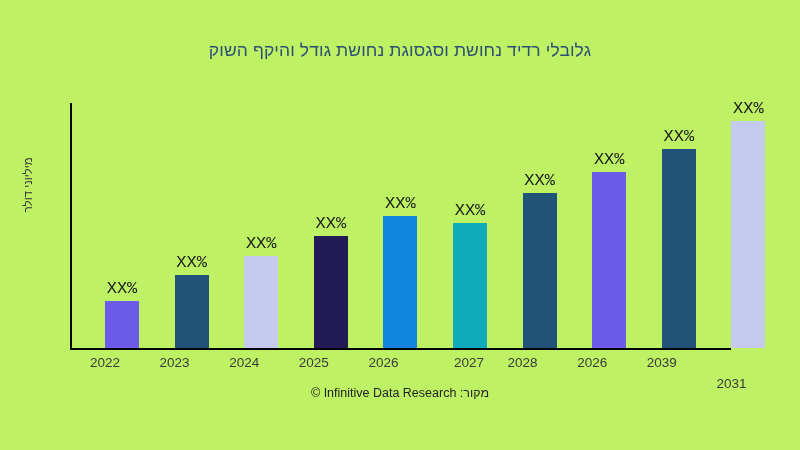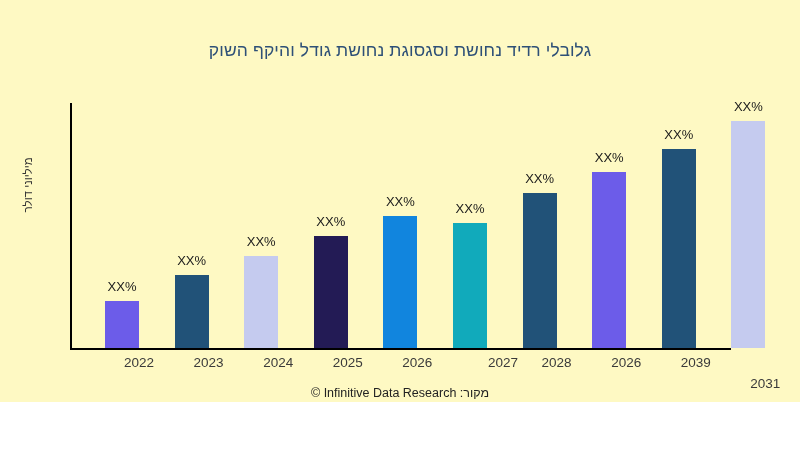--- a/index.html
+++ b/index.html
@@ -12,22 +12,22 @@
     height: 450px;
     background: #ffffff;
     font-family: "Liberation Sans", "DejaVu Sans", sans-serif;
     overflow: hidden;
     position: relative;
   }
 
   #chart-root {
     position: relative;
     width: 800px;
-    height: 402px;
-    background: #fef9c3;
+    height: 450px;
+    background: #bef264;
   }
 
   
   .chart-title {
     position: absolute;
     left: 0;
     top: 40px;
     width: 800px;
     text-align: center;
     direction: rtl;
@@ -85,29 +85,29 @@
   }
   .bar {
     position: absolute;
     bottom: 0;
     left: 0;
   }
   .bar-label {
     position: absolute;
     width: 60px;
     text-align: center;
-    font-size: 13px;
+    font-size: 17px;
     color: #1a1a1a;
-    font-family: Liberation Sans, sans-serif;
+    font-family: Liberation Mono, monospace;
     white-space: nowrap;
   }
   .tick-label {
     position: absolute;
     width: 64px;
-    text-align: right;
+    text-align: left;
     font-size: 13.5px;
     color: #3a3a3a;
     font-family: "Liberation Sans", "DejaVu Sans", sans-serif;
     top: 355px;
   }
 
   
   .annotation {
     position: absolute;
     left: 140px;

